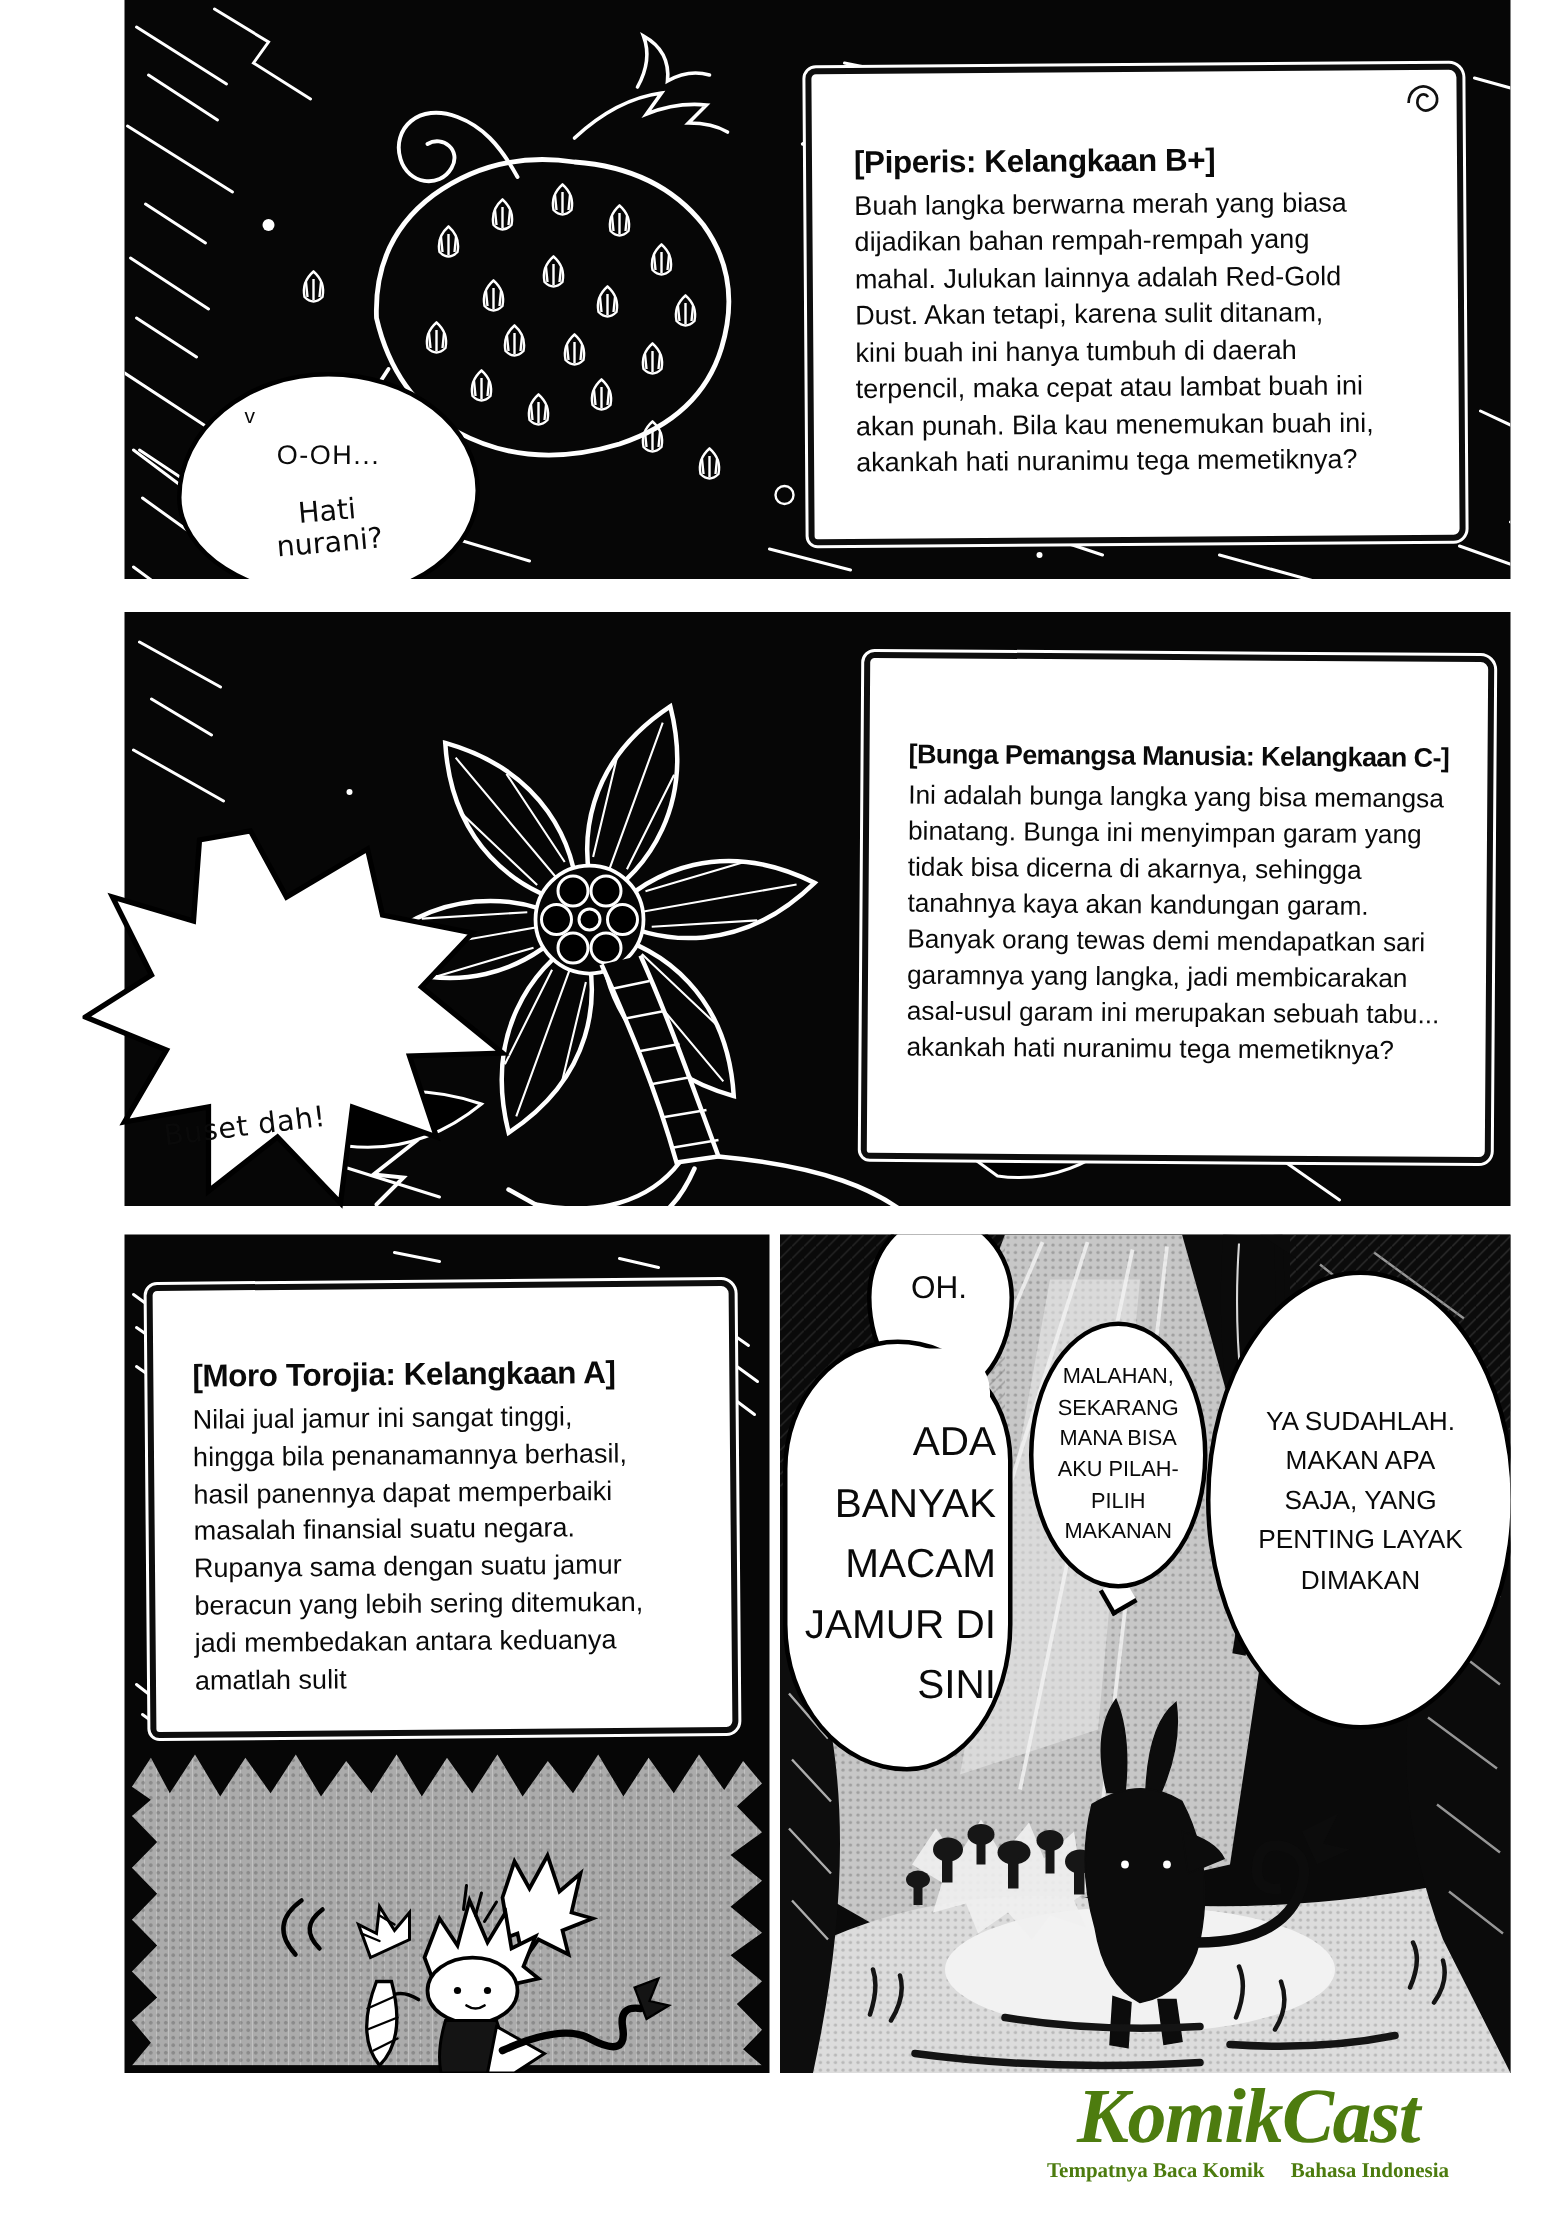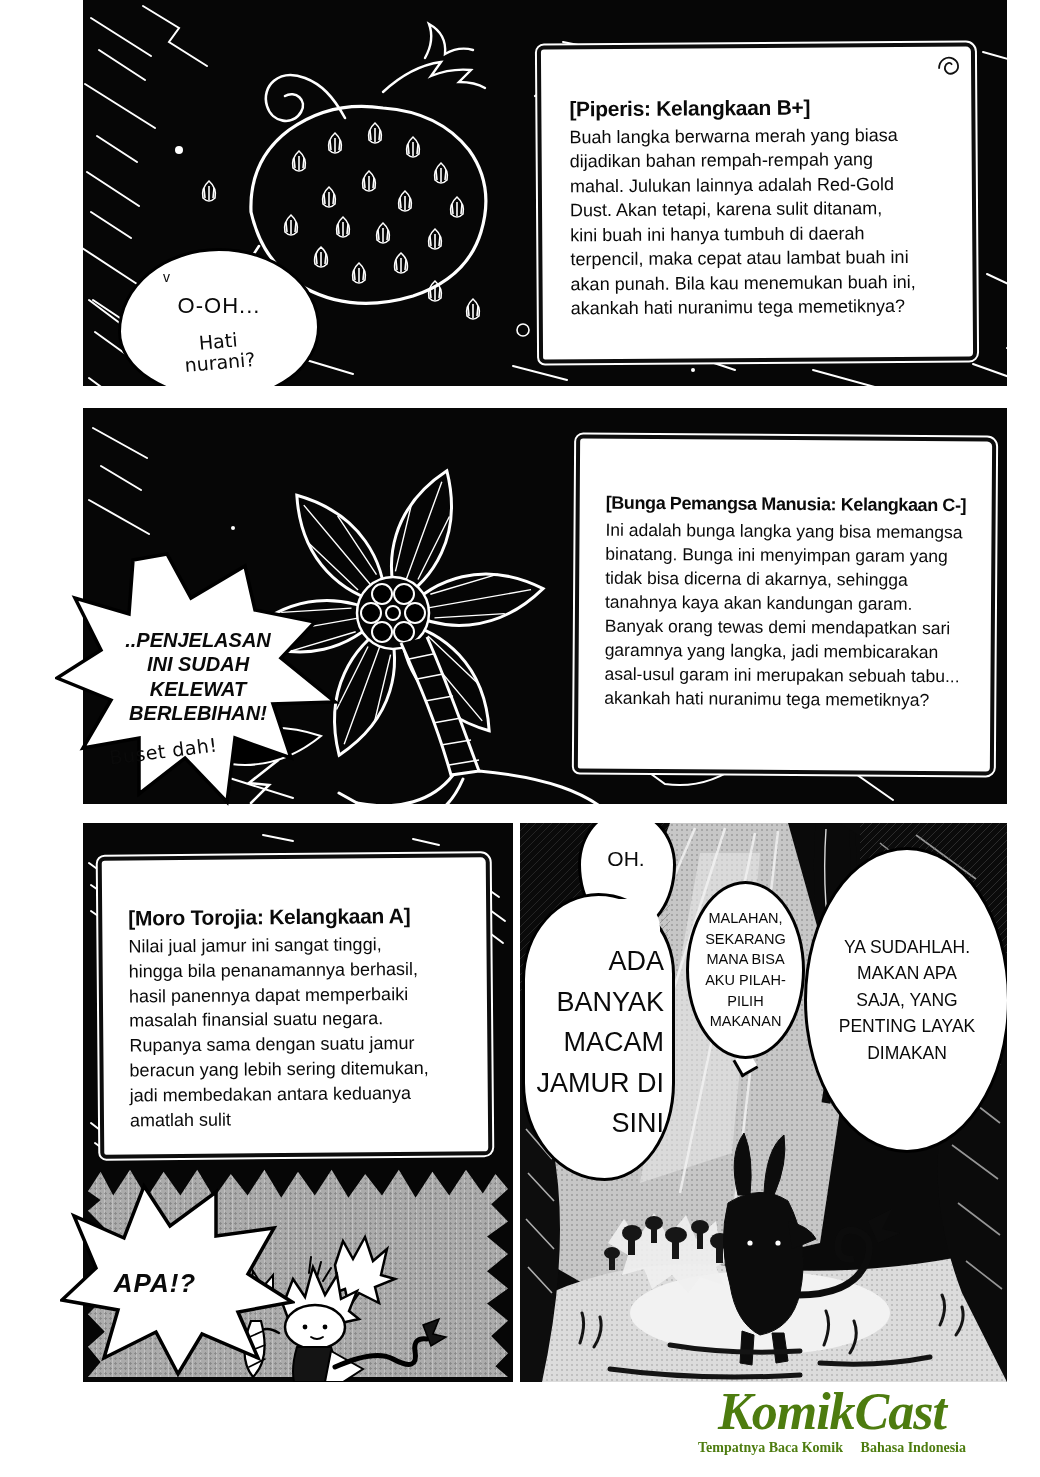--- a/index.html
+++ b/index.html
@@ -25,21 +25,21 @@
   #ibox2 .ib-body{font-size:17.5px;line-height:1.37;}
   #ibox3{left:16px;top:32px;width:392px;height:302px;padding:46px 22px 0 26px;transform:rotate(-0.5deg);box-sizing:border-box;}
   #ibox3 .ib-title{font-size:21px;margin-bottom:4px;}
   #ibox3 .ib-body{font-size:18px;line-height:1.38;}
   .corner-doodle{position:absolute;right:8px;top:8px;}
 
   
   .bubble{position:absolute;background:#fff;border:3.5px solid #000;z-index:5;}
   #bubble-ooh{left:35px;top:248px;width:196px;height:146px;border-radius:50% 50% 48% 52%/55% 52% 48% 45%;}
   .ooh-mark{position:absolute;left:42px;top:18px;font-size:14px;}
-  .ooh-main{position:absolute;left:0;top:42px;width:100%;text-align:center;font-size:22px;letter-spacing:1px;}
+  .ooh-main{position:absolute;left:0;top:42px;width:100%;text-align:center;font-size:18px;letter-spacing:1px;}
   .ooh-sub{position:absolute;left:0;top:80px;width:100%;text-align:center;font-size:19px;line-height:1.1;
            transform:rotate(-5deg);white-space:pre-line;font-family:"DejaVu Sans",sans-serif;}
 
   
   .b-knob{position:absolute;left:58px;top:-14px;width:92px;height:118px;background:#fff;border:3.5px solid #000;
           border-radius:48% 52% 50% 50%/45% 45% 55% 55%;z-index:5;}
   .b-body{position:absolute;left:2px;top:70px;width:147px;height:282px;background:#fff;border:3.5px solid #000;
           border-radius:50% 50% 46% 54%/30% 28% 34% 34%;z-index:5;}
   .b-patch{position:absolute;left:66px;top:76px;width:74px;height:72px;background:#fff;border-radius:40%;z-index:5;}
   .t-oh{position:absolute;left:62px;top:24px;width:88px;text-align:center;font-size:21px;z-index:6;}
@@ -217,24 +217,20 @@
 garamnya yang langka, jadi membicarakan
 asal-usul garam ini merupakan sebuah tabu...
 akankah hati nuranimu tega memetiknya?</div>
     </div>
   </div>
 
   <div class="burst" id="burst-penjelasan">
     <svg width="285" height="262" viewBox="0 0 285 262">
       <polygon points="112,2 136,46 190,14 200,58 260,70 226,106 280,150 218,152 236,206 180,186 172,250 130,206 84,242 84,186 28,196 56,148 2,126 46,98 20,46 74,62 78,8" fill="#fff" stroke="#000" stroke-width="3.5"></polygon>
     </svg>
-    <div class="burst-text">..PENJELASAN
-INI SUDAH
-KELEWAT
-BERLEBIHAN!</div>
     <div class="burst-aside">Buset dah!</div>
   </div>
 
   <div class="panel" id="panel3">
     <svg class="art" viewBox="0 0 430 559" style="z-index:0">
       <g stroke="#fff" fill="none" stroke-width="2" stroke-linecap="round">
         <path d="M6,40 l22,16 m-20,6 l26,18 m-26,8 l20,14"></path>
         <path d="M8,300 l18,14 m-14,6 l22,16"></path>
         <path d="M396,60 l20,14 m-16,8 l22,16 m-18,10 l16,12"></path>
         <path d="M180,12 l30,6 m120,-2 l26,6"></path>
@@ -271,26 +267,20 @@
 hingga bila penanamannya berhasil,
 hasil panennya dapat memperbaiki
 masalah finansial suatu negara.
 Rupanya sama dengan suatu jamur
 beracun yang lebih sering ditemukan,
 jadi membedakan antara keduanya
 amatlah sulit</div>
     </div>
   </div>
 
-  <div class="burst" id="burst-apa">
-    <svg width="235" height="196" viewBox="0 0 235 196">
-      <polygon points="84,4 110,44 156,10 156,54 214,46 188,92 232,120 178,130 198,176 142,152 118,192 96,150 44,176 58,128 2,118 36,86 14,34 64,56" fill="#fff" stroke="#000" stroke-width="3.5"></polygon>
-    </svg>
-    <div class="apa-text">APA!?</div>
-  </div>
 
   <div class="panel" id="panel4">
     <svg class="art" viewBox="0 0 487 559">
       <defs>
         <pattern id="ht4" width="5" height="5" patternUnits="userSpaceOnUse">
           <circle cx="2" cy="2" r="1.1" fill="#777"></circle>
         </pattern>
         <pattern id="xh" width="8" height="8" patternUnits="userSpaceOnUse">
           <path d="M0,8 L8,0" stroke="#555" stroke-width="1"></path>
         </pattern>

